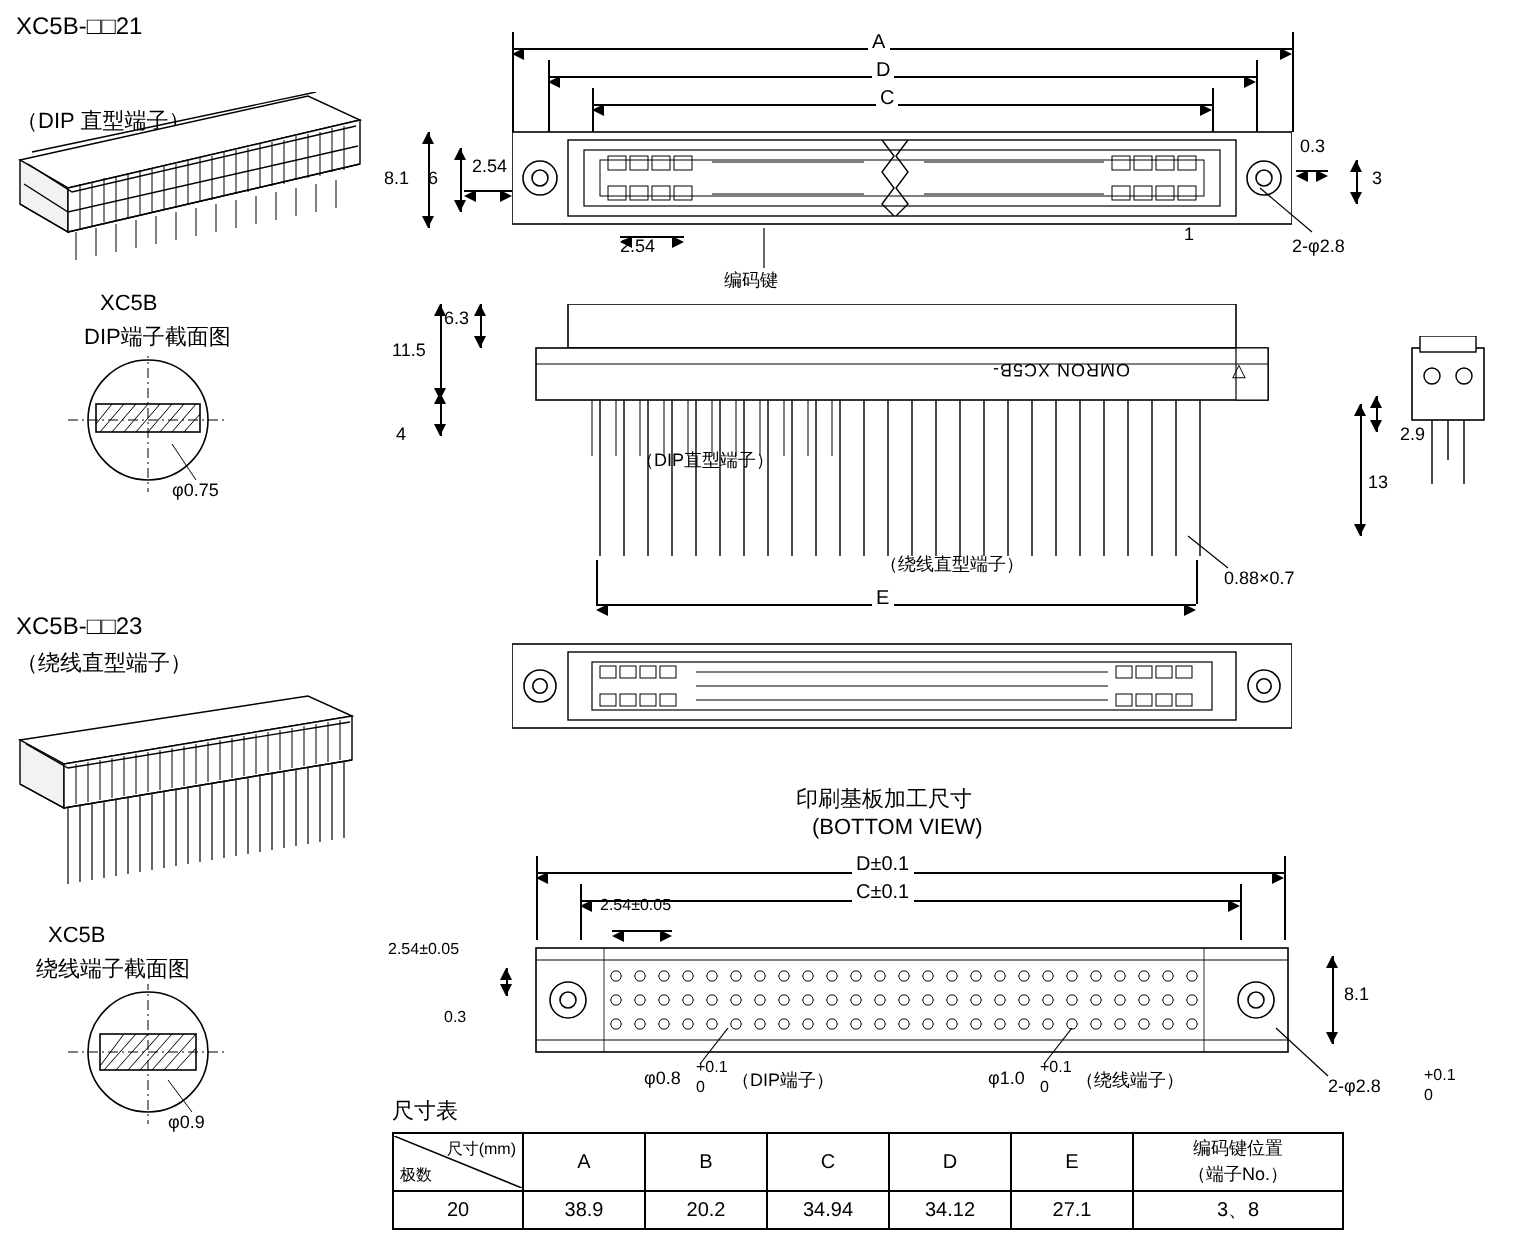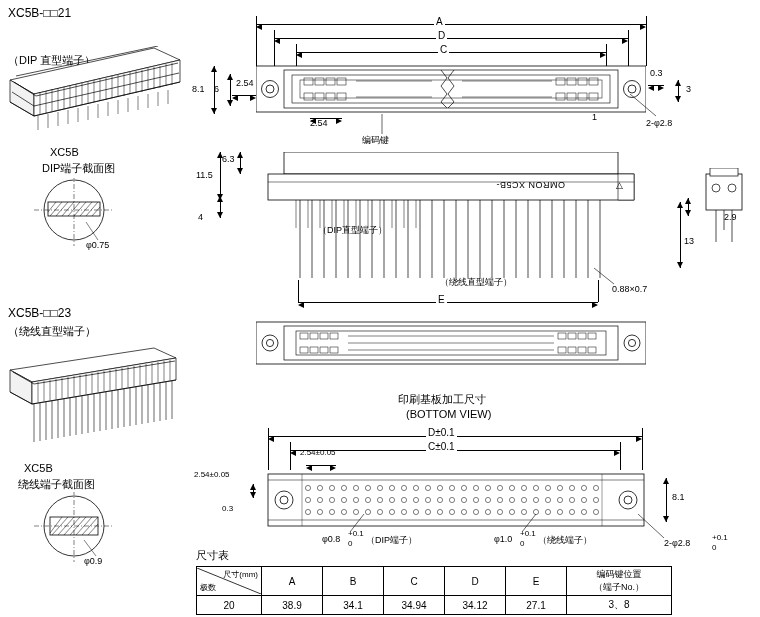--- a/index.html
+++ b/index.html
@@ -456,21 +456,21 @@
       <line x1="32" y1="42" x2="32" y2="74"></line>
       <line x1="24" y1="42" x2="24" y2="62"></line>
     </g>
   </svg>
 </div>
 <div class="abs" style="left:680px; top:198px; width:12px; height:18px;">
   <div class="dimv" style="left:8px; top:0; height:18px;"></div>
   <div class="arrowU" style="left:5px;"></div>
     <div class="arrowD" style="left:5px;"></div>
 </div>
-<div class="abs t9" style="left:724px; top:212px;">2.9</div>
+<div class="abs t9" style="left:700px; top:212px;">2.9</div>
 
 <div class="abs" style="left:672px; top:202px; width:12px; height:66px;">
   <div class="dimv" style="left:8px; top:0; height:66px;"></div>
   <div class="arrowU" style="left:5px;"></div>
     <div class="arrowD" style="left:5px;"></div>
 </div>
 <div class="abs t9" style="left:684px; top:236px;">13</div>
 
 <div class="abs" style="left:256px; top:320px; width:390px; height:50px;">
   <svg width="390" height="50" viewBox="0 0 390 50">
@@ -698,21 +698,21 @@
       <th style="width:52px;">D</th>
       <th style="width:52px;">E</th>
       <th style="width:96px; padding:1px 4px;">
         <div class="t9">编码键位置</div>
         <div class="t9">（端子No.）</div>
       </th>
     </tr>
     <tr>
       <td>20</td>
       <td>38.9</td>
-      <td>34.1</td>
+      <td>20.2</td>
       <td>34.94</td>
       <td>34.12</td>
       <td>27.1</td>
       <td>3、8</td>
     </tr>
   </tbody>
     </table>
 </div>
 
 </body></html>

